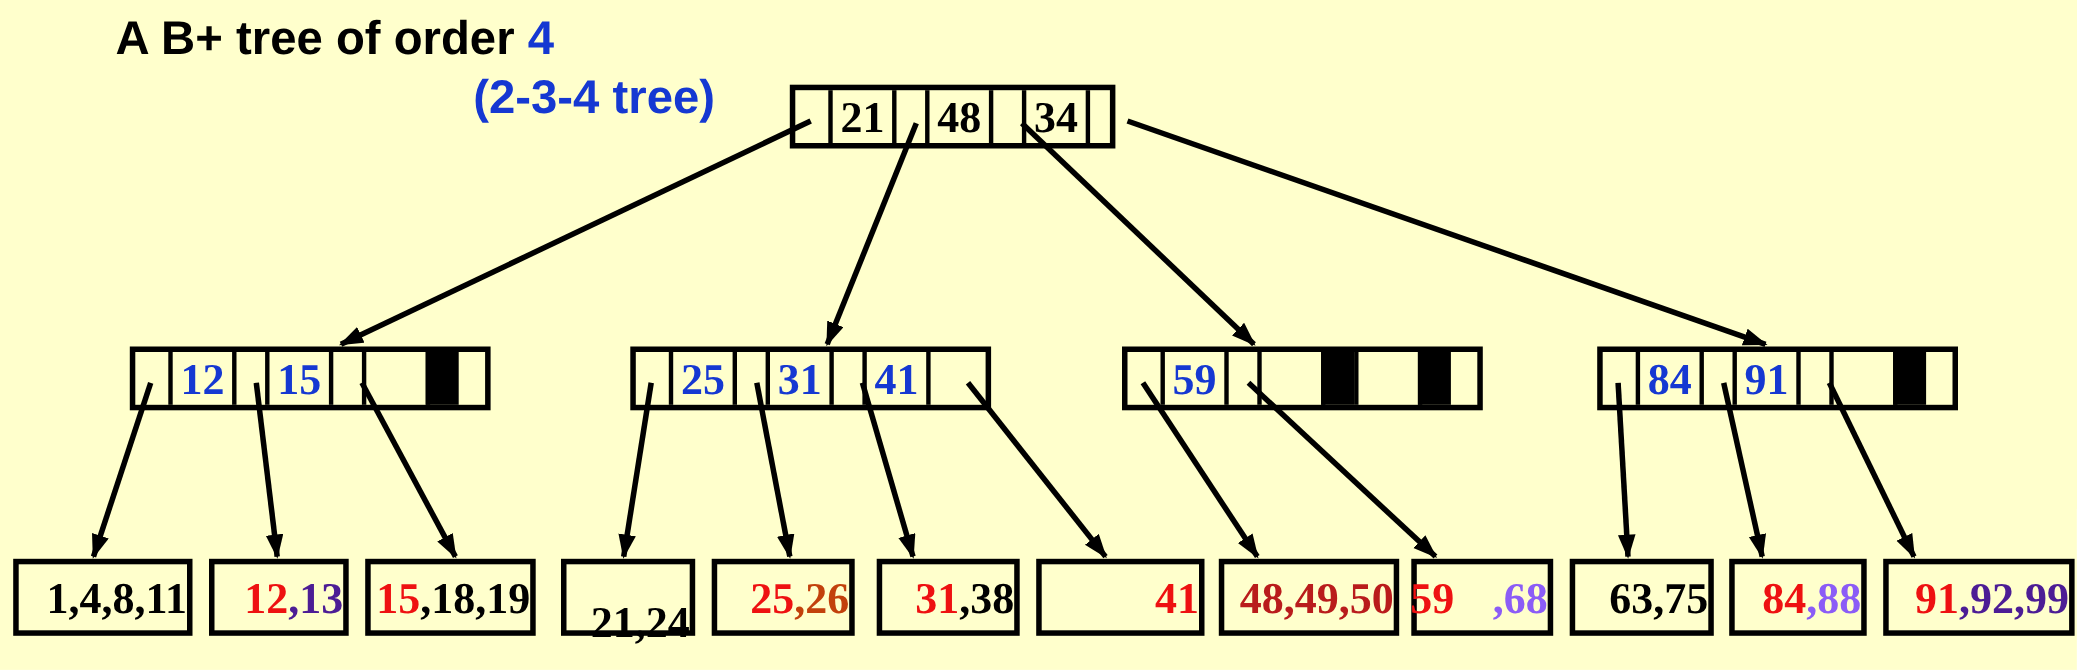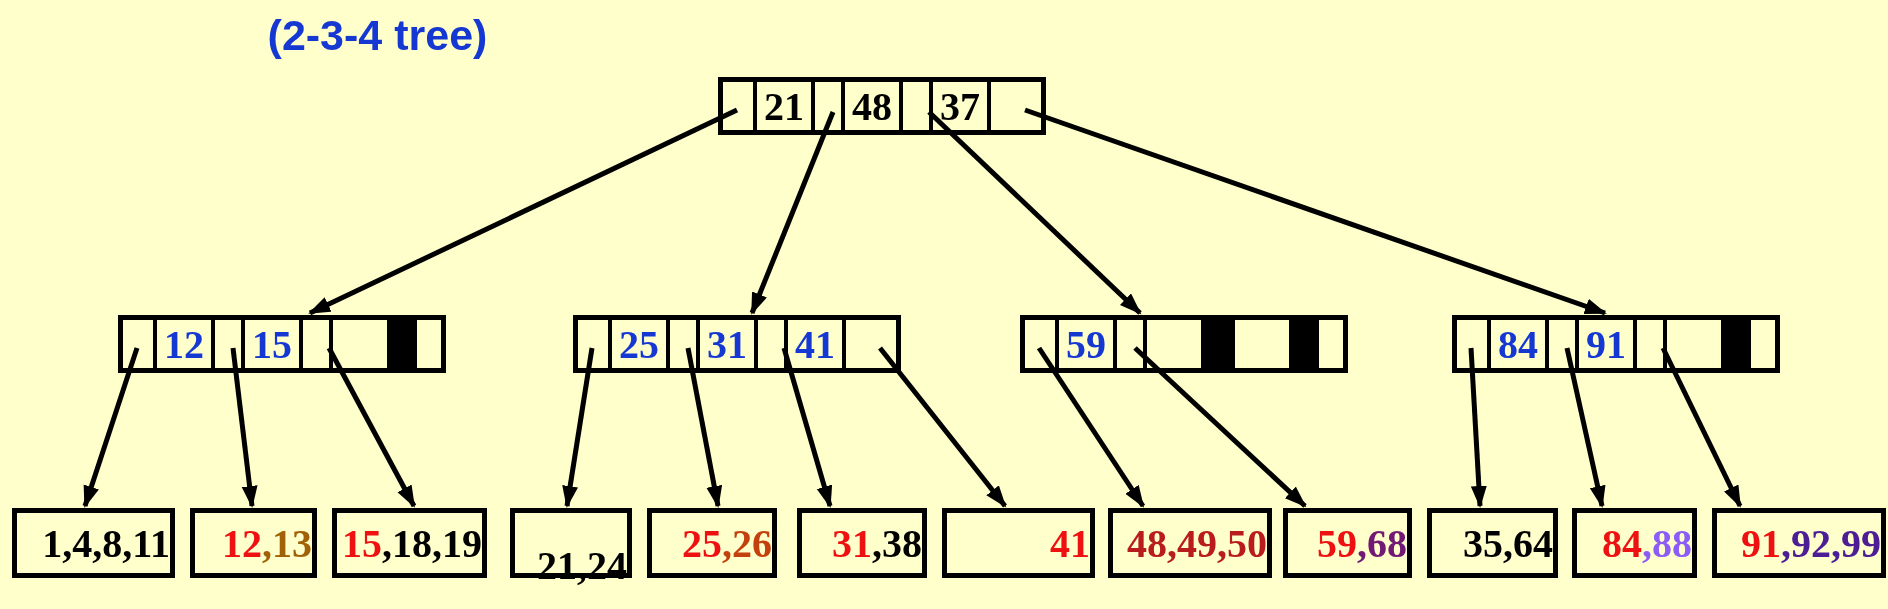--- a/index.html
+++ b/index.html
@@ -8,21 +8,21 @@
     position:relative;
     width:1888px;height:609px;
     background:var(--bg,#FFFFCC);
     overflow:hidden;
   }
   .title{
     position:absolute;left:105px;top:8px;width:545px;
     font-family:"Liberation Sans",sans-serif;
     font-weight:bold;font-size:43px;line-height:54px;color:#000;
   }
-  .title .t2{text-align:center;}
+  .title .t2{text-align:right;}
   .blue{color:var(--blue,#1538D2);}
 
   .node{
     position:absolute;display:flex;height:58px;width:328px;
     border:5px solid #000;box-sizing:border-box;
   }
   .cell{box-sizing:border-box;height:100%;flex:0 0 auto;}
   .cell + .cell{border-left:4px solid #000;}
   .pc{width:30px;}
   .kc{
@@ -64,31 +64,32 @@
         <line x1="880" y1="348" x2="1005" y2="506" stroke="#000" stroke-width="5" marker-end="url(#ah)"></line>
         <line x1="1039" y1="348" x2="1143" y2="506" stroke="#000" stroke-width="5" marker-end="url(#ah)"></line>
         <line x1="1135" y1="348" x2="1305" y2="506" stroke="#000" stroke-width="5" marker-end="url(#ah)"></line>
         <line x1="1471" y1="348" x2="1480" y2="506" stroke="#000" stroke-width="5" marker-end="url(#ah)"></line>
         <line x1="1567" y1="348" x2="1602" y2="506" stroke="#000" stroke-width="5" marker-end="url(#ah)"></line>
         <line x1="1663" y1="348" x2="1740" y2="506" stroke="#000" stroke-width="5" marker-end="url(#ah)"></line>
       </g>
   </svg>
 
   <div class="title">
+    <div class="t1"><span>A B+ tree of order </span><span class="blue">4</span></div>
     <div class="t2 blue">(2-3-4 tree)</div>
   </div>
 
   <div id="nodes">
-      <div class="node" style="left: 718px; top: 77px; width: 328px; height: 58px;">
+      <div class="node" style="left: 718px; top: 77px; width: 296px; height: 58px;">
         <div class="cell pc"></div>
         <div class="cell kc" style="color: rgb(0, 0, 0);">21</div>
         <div class="cell pc"></div>
         <div class="cell kc" style="color: rgb(0, 0, 0);">48</div>
         <div class="cell pc"></div>
-        <div class="cell kc" style="color: rgb(0, 0, 0);">37</div>
+        <div class="cell kc" style="color: rgb(0, 0, 0);">34</div>
         <div class="cell pc"></div>
       </div>
       <div class="node" style="left: 118px; top: 315px; width: 328px; height: 58px;">
         <div class="cell pc"></div>
         <div class="cell kc" style="color: rgb(21, 56, 210);">12</div>
         <div class="cell pc"></div>
         <div class="cell kc" style="color: rgb(21, 56, 210);">15</div>
         <div class="cell pc"></div>
         <div class="cell kc" style="color: rgb(21, 56, 210);"></div>
         <div class="cell pc unused"></div>
@@ -120,21 +121,21 @@
         <div class="cell kc" style="color: rgb(21, 56, 210);"></div>
         <div class="cell pc unused"></div>
       </div>
     </div>
   <div id="leaves">
       <div class="leaf" style="left: 12px; width: 163px; top: 508px; height: 70px;">
         <span style="color: rgb(0, 0, 0);">1,4,8,11</span>
       </div>
       <div class="leaf" style="left: 190px; width: 127px; top: 508px; height: 70px;">
         <span style="color: rgb(238, 17, 17);">12</span>
-        <span style="color: #a16207;">,13</span>
+        <span style="color: #4c1d95;">,13</span>
       </div>
       <div class="leaf" style="left: 332px; width: 155px; top: 508px; height: 70px;">
         <span style="color: rgb(238, 17, 17);">15</span>
         <span style="color: rgb(0, 0, 0);">,18,19</span>
       </div>
       <div class="leaf" style="left: 510px; width: 122px; top: 508px; height: 70px;">
         <span style="color: rgb(0, 0, 0); margin-top: 44px;">21,24</span>
       </div>
       <div class="leaf" style="left: 647px; width: 130px; top: 508px; height: 70px;">
         <span style="color: rgb(238, 17, 17);">25</span>
@@ -145,24 +146,24 @@
         <span style="color: rgb(0, 0, 0);">,38</span>
       </div>
       <div class="leaf" style="left: 942px; width: 153px; top: 508px; height: 70px;">
         <span style="color: rgb(238, 17, 17);">41</span>
       </div>
       <div class="leaf" style="left: 1108px; width: 164px; top: 508px; height: 70px;">
         <span style="color: #b91c1c;">48,49,50</span>
       </div>
       <div class="leaf" style="left: 1283px; width: 129px; top: 508px; height: 70px;">
         <span style="color: rgb(238, 17, 17);">59</span>
-        <span style="color: #701a75;">,68</span>
+        <span style="color: #8b5cf6; margin-left: 35px;">,68</span>
       </div>
       <div class="leaf" style="left: 1427px; width: 131px; top: 508px; height: 70px;">
-        <span style="color: rgb(0, 0, 0);">35,64</span>
+        <span style="color: rgb(0, 0, 0);">63,75</span>
       </div>
       <div class="leaf" style="left: 1572px; width: 125px; top: 508px; height: 70px;">
         <span style="color: rgb(238, 17, 17);">84</span>
         <span style="color: #8b5cf6;">,88</span>
       </div>
       <div class="leaf" style="left: 1712px; width: 174px; top: 508px; height: 70px;">
         <span style="color: rgb(238, 17, 17);">91</span>
         <span style="color: #4c1d95;">,92,99</span>
       </div>
     </div>

